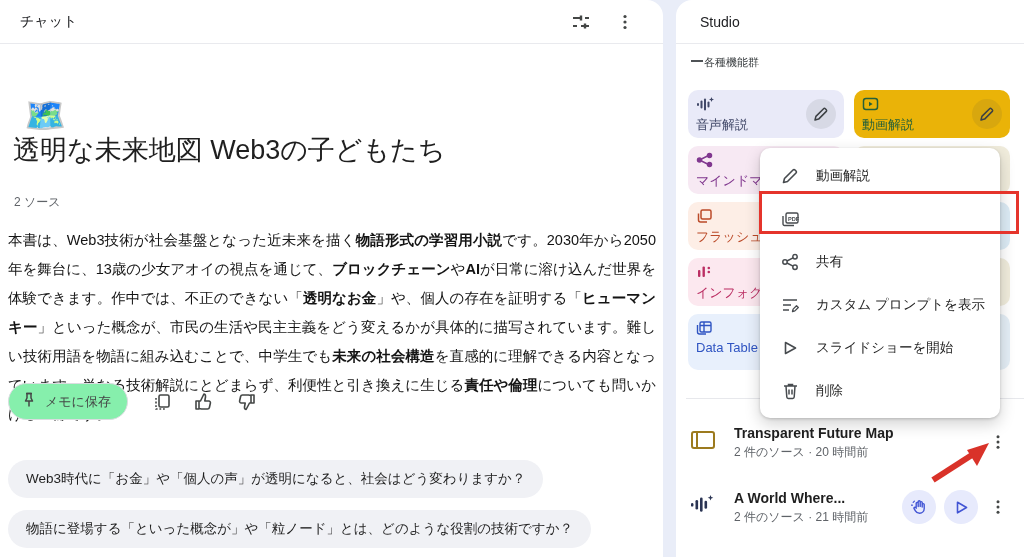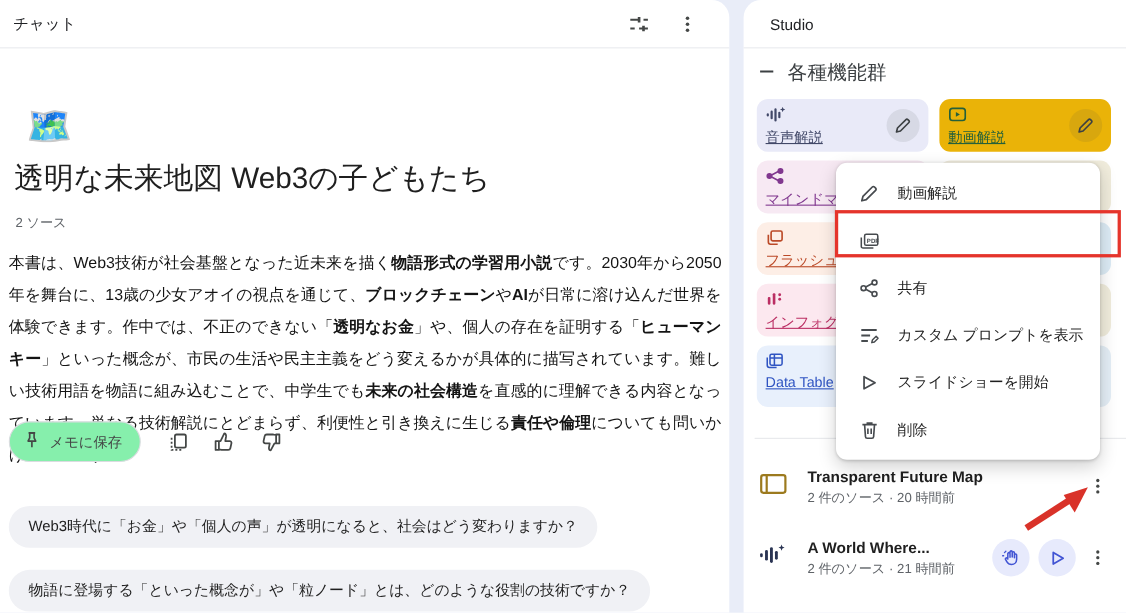--- a/index.html
+++ b/index.html
@@ -9,63 +9,63 @@
     font-family:"Liberation Sans","DejaVu Sans",sans-serif;
     color:#1f1f1f;
     position:relative;
   }
   .panel { position:absolute; top:0; background:#fff; height:557px; }
   .panel-left { left:0; width:663px; border-radius:0 16px 0 0; }
   .panel-right { left:676px; width:415px; border-radius:16px 16px 0 0; }
 
   .panel-header {
     height:44px; display:flex; align-items:center;
-    border-bottom:1px solid #e9eaee; padding:0 16px 0 12px;
+    border-bottom:1px solid #e9eaee; padding:0 16px 0 20px;
   }
   .panel-header .title { font-size:14px; color:#202124; }
   .header-icons { margin-left:auto; display:flex; align-items:center; gap:20px; padding-right:10px; }
   .icon-btn { width:24px; height:24px; display:flex; align-items:center; justify-content:center; color:#444746; cursor:pointer; background:none; border:none; }
 
   
   .note-emoji { position:absolute; left:24px; top:98px; font-size:34px; line-height:1; }
-  .note-title { position:absolute; left:13px; top:144px; font-size:27px; font-weight:400; color:#1f1f1f; white-space:nowrap; }
+  .note-title { position:absolute; left:13px; top:132px; font-size:27px; font-weight:400; color:#1f1f1f; white-space:nowrap; }
   .note-sources { position:absolute; left:14px; top:194px; font-size:12px; color:#5f6368; }
   .note-paragraph {
     position:absolute; left:8px; top:226px; width:648px;
     font-size:14.5px; line-height:29px; color:#141414;
     text-align:justify;
   }
   .note-paragraph b { font-weight:700; }
 
   .actions-row { position:absolute; left:8px; top:383px; display:flex; align-items:center; gap:14px; }
   .save-btn {
     display:flex; align-items:center; gap:8px;
     height:37px; padding:0 16px 0 12px; border:1px solid #dadce0; border-radius:19px;
     background:#86efac; font-size:13px; color:#444746; cursor:pointer;
     font-family:inherit;
   }
   .feedback-icons { display:flex; align-items:center; gap:18px; margin-left:8px; color:#444746; }
 
-  .chips { position:absolute; left:8px; top:460px; display:flex; flex-direction:column; gap:20px; }
+  .chips { position:absolute; left:8px; top:460px; display:flex; flex-direction:column; gap:12px; }
   .chip {
     display:inline-block; width:max-content; max-width:650px;
     background:#f0f1f5; border-radius:19px; padding:10px 18px;
     font-size:13.5px; color:#1f1f1f; cursor:pointer;
   }
 
   
-  .section-label { position:absolute; left:14px; top:54px; display:flex; align-items:center; gap:12px; font-size:18px; color:#3c4043; }
+  .section-label { position:absolute; left:14px; top:54px; display:flex; align-items:center; font-size:11px; color:#3c4043; }
   .cards {
     position:absolute; left:12px; top:90px; width:322px;
     display:grid; grid-template-columns:156px 156px; grid-template-rows:48px 48px 48px 48px 56px;
     gap:8px 10px; z-index:1;
   }
   .card { border-radius:10px; padding:6px 8px; position:relative; cursor:pointer; overflow:hidden; }
   .card .c-icon { display:block; height:18px; }
-  .card .c-label { display:block; font-size:13px; font-weight:500; margin-top:2px; white-space:nowrap;text-decoration:underline; }
+  .card .c-label { display:block; font-size:13px; font-weight:500; margin-top:2px; white-space:nowrap; }
   .edit-circle {
     position:absolute; right:8px; top:9px; width:30px; height:30px; border-radius:50%;
     background:rgba(60,64,67,0.10); display:flex; align-items:center; justify-content:center;
     color:#3c4043; cursor:pointer;
   }
   .cards-divider { position:absolute; left:10px; right:12px; top:398px; height:1px; background:#e7e8ec; z-index:1; }
 
   
   .context-menu {
     position:absolute; left:84px; top:148px; width:240px; z-index:5;

